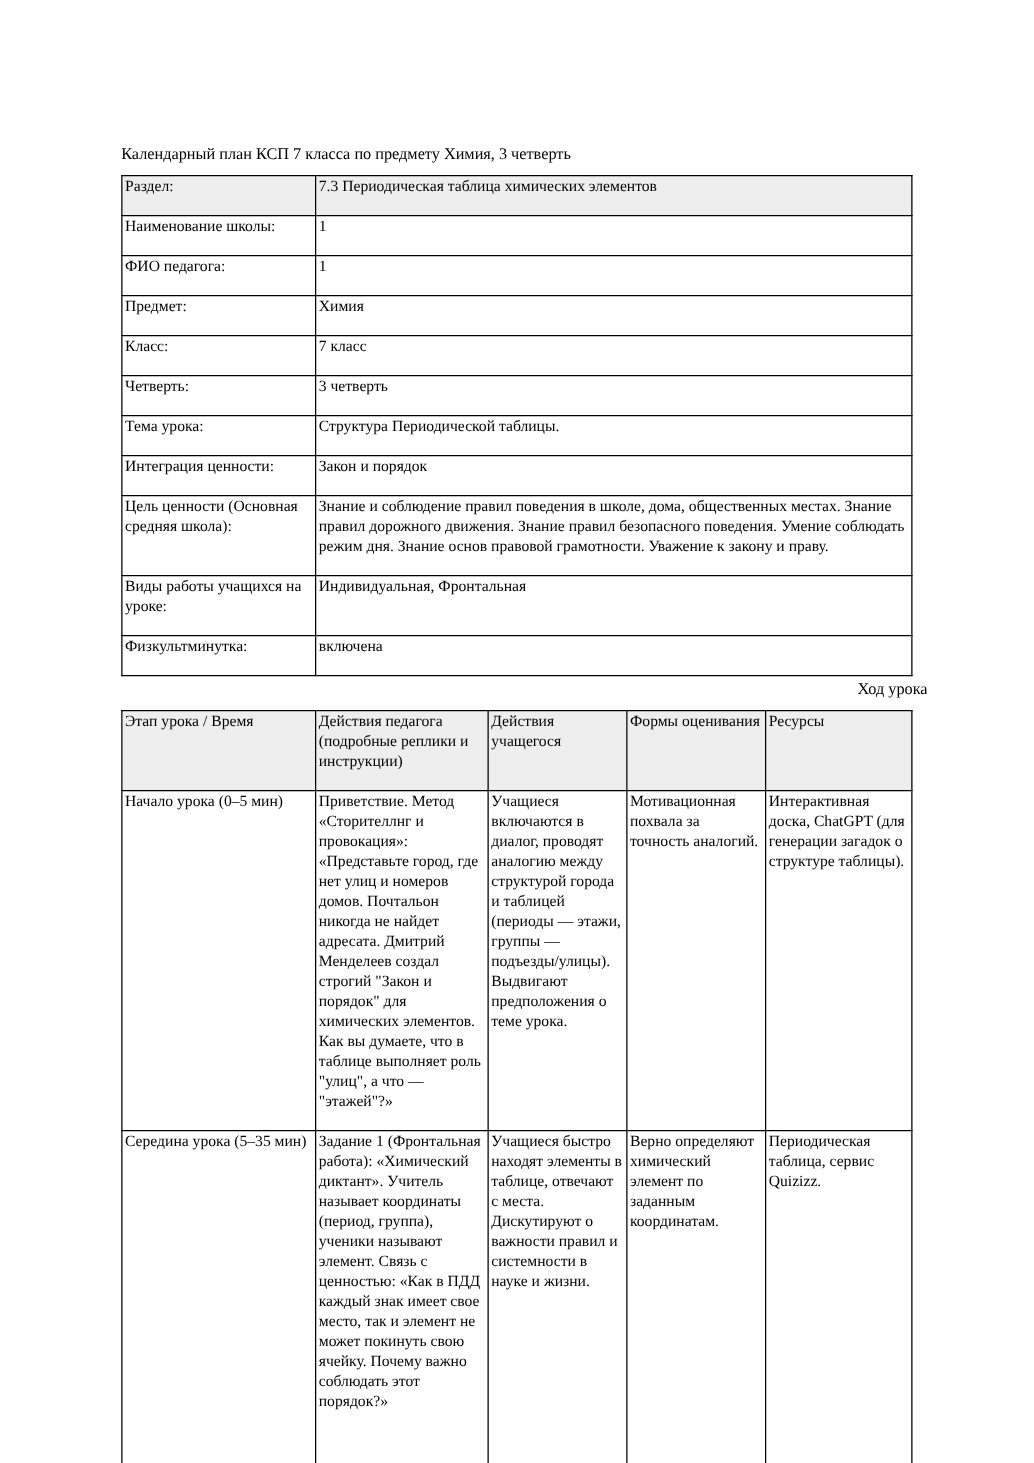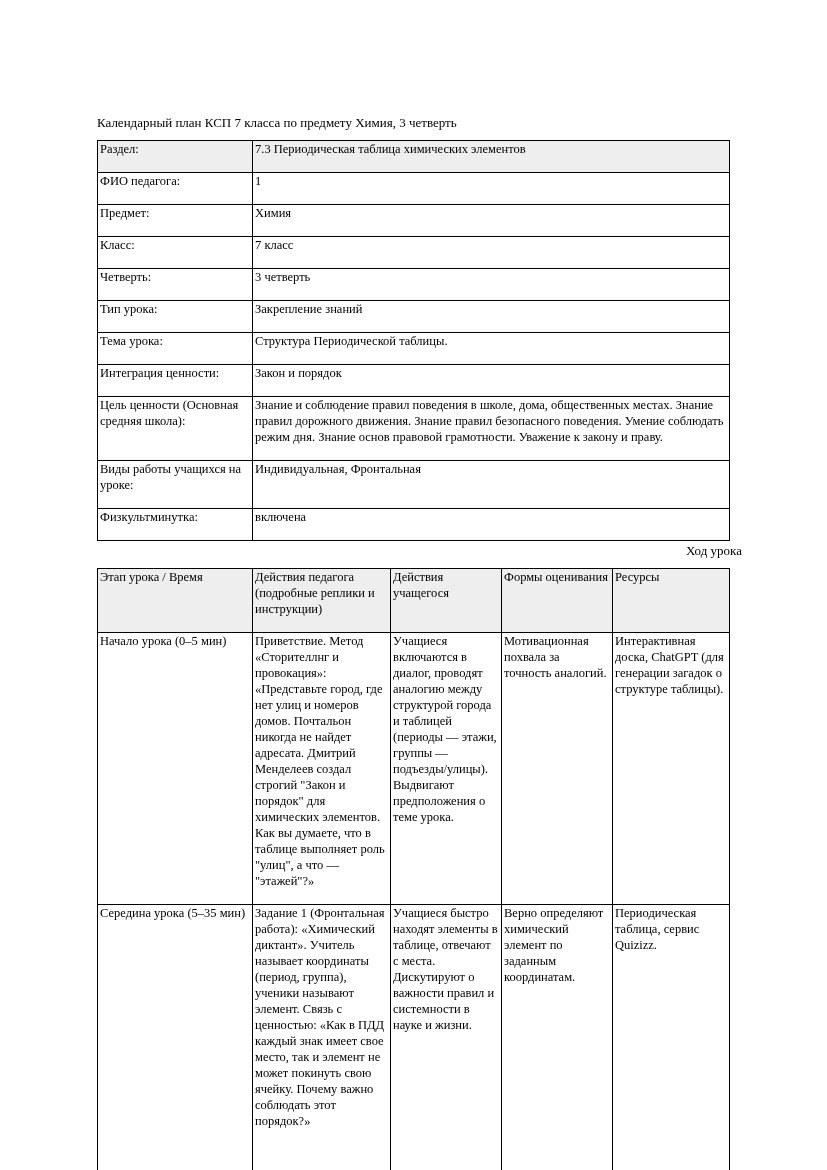--- a/index.html
+++ b/index.html
@@ -75,20 +75,24 @@
         <col class="c-label">
         <col class="c-value">
       </colgroup>
     <tbody>
   <tr class="hl">
     <td>Раздел:</td>
     <td>7.3 Периодическая таблица химических элементов</td>
   </tr>
 
 
+  <tr>
+    <td>Наименование школы:</td>
+    <td>1</td>
+  </tr>
 
   <tr>
     <td>ФИО педагога:</td>
     <td>1</td>
   </tr>
 
   <tr>
     <td>Предмет:</td>
     <td>Химия</td>
   </tr>
@@ -96,24 +100,20 @@
   <tr>
     <td>Класс:</td>
     <td>7 класс</td>
   </tr>
 
   <tr>
     <td>Четверть:</td>
     <td>3 четверть</td>
   </tr>
 
-  <tr>
-    <td>Тип урока:</td>
-    <td>Закрепление знаний</td>
-  </tr>
 
   <tr>
     <td>Тема урока:</td>
     <td>Структура Периодической таблицы.</td>
   </tr>
 
 
   <tr>
     <td>Интеграция ценности:</td>
     <td>Закон и порядок</td>

